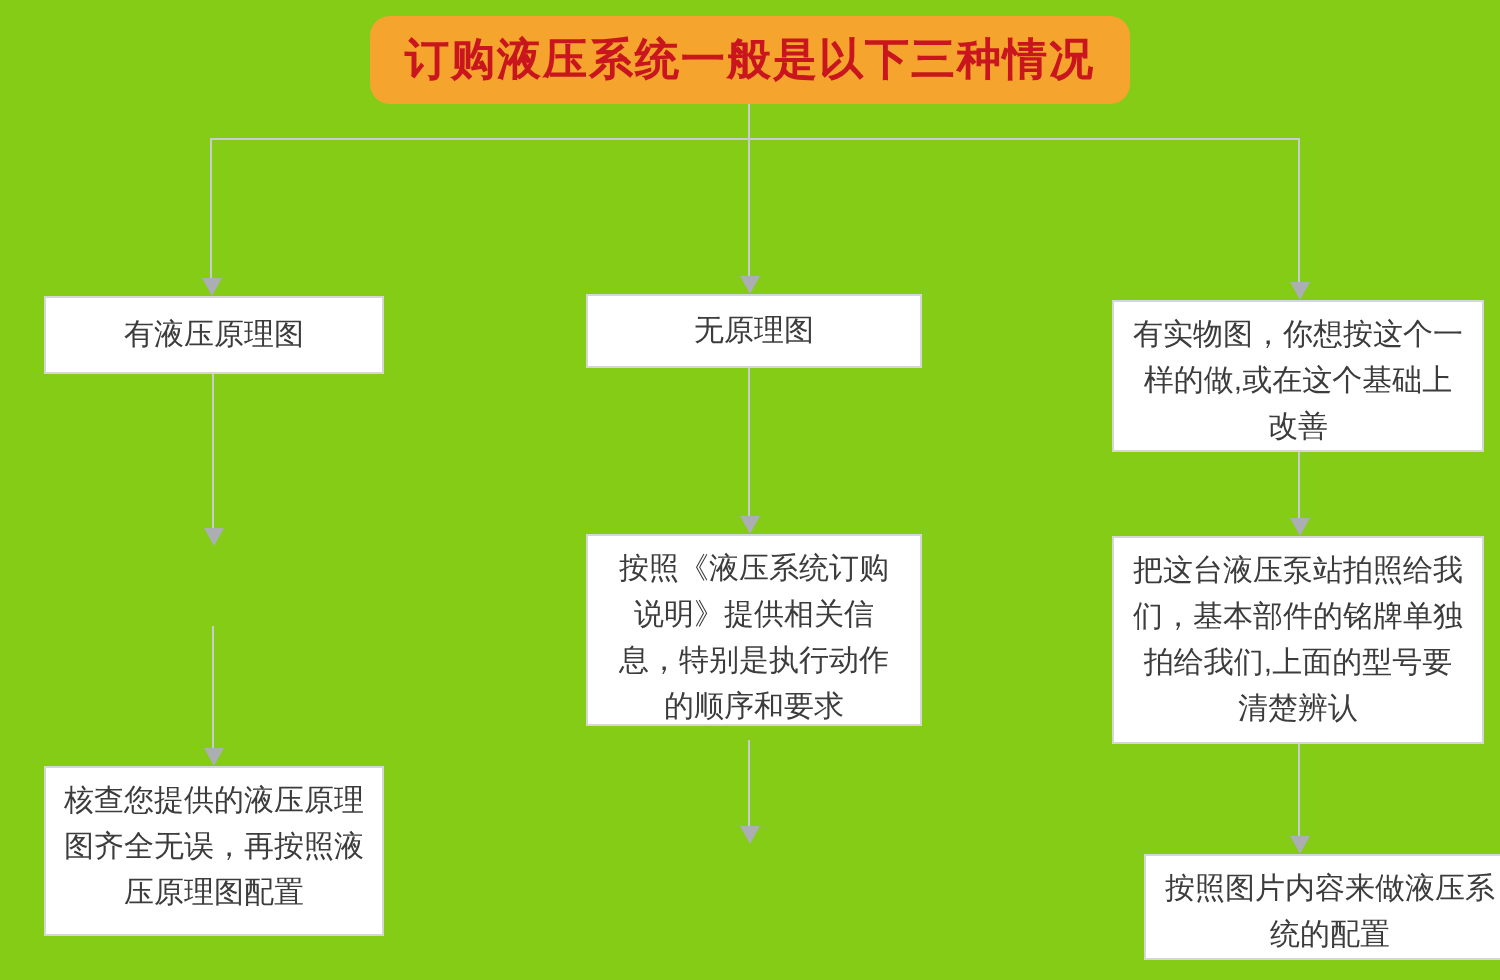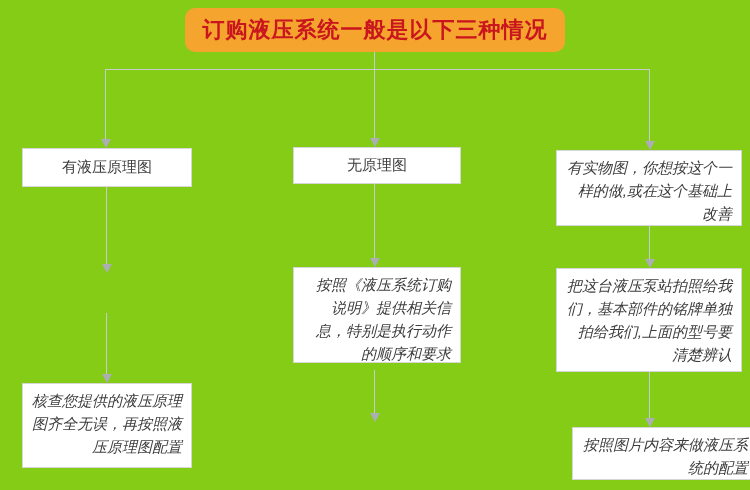--- a/index.html
+++ b/index.html
@@ -21,21 +21,21 @@
     position:absolute;width:0;height:0;
     border-left:5px solid transparent;border-right:5px solid transparent;
     border-top:9px solid var(--arrow);
   }
   .box{
     position:absolute;box-sizing:border-box;background:#ffffff;
     border:1px solid var(--box-border);color:var(--box-text);
     font-size:15px;overflow:hidden;
   }
   .box.center{display:flex;align-items:center;justify-content:center;text-align:center;}
-  .box.para{padding:5px 9px;line-height:23px;text-align:right;font-style:italic;}
+  .box.para{padding:5px 9px;line-height:23px;text-align:center;}
 </style>
 </head>
 <body>
 
 <div class="stage" style="--header-bg: #F5A42D; --header-text: #C9151E; --box-border: #D6D6D6; --box-text: #3C3C3C; --line: #C8CBCF; --arrow: #ABAEB3;">
 
   <div class="header">订购液压系统一般是以下三种情况</div>
 
   <div class="vline" style="left:374px;top:52px;height:17px"></div>
   <div class="hline" style="left:105px;top:69px;width:545px"></div>

